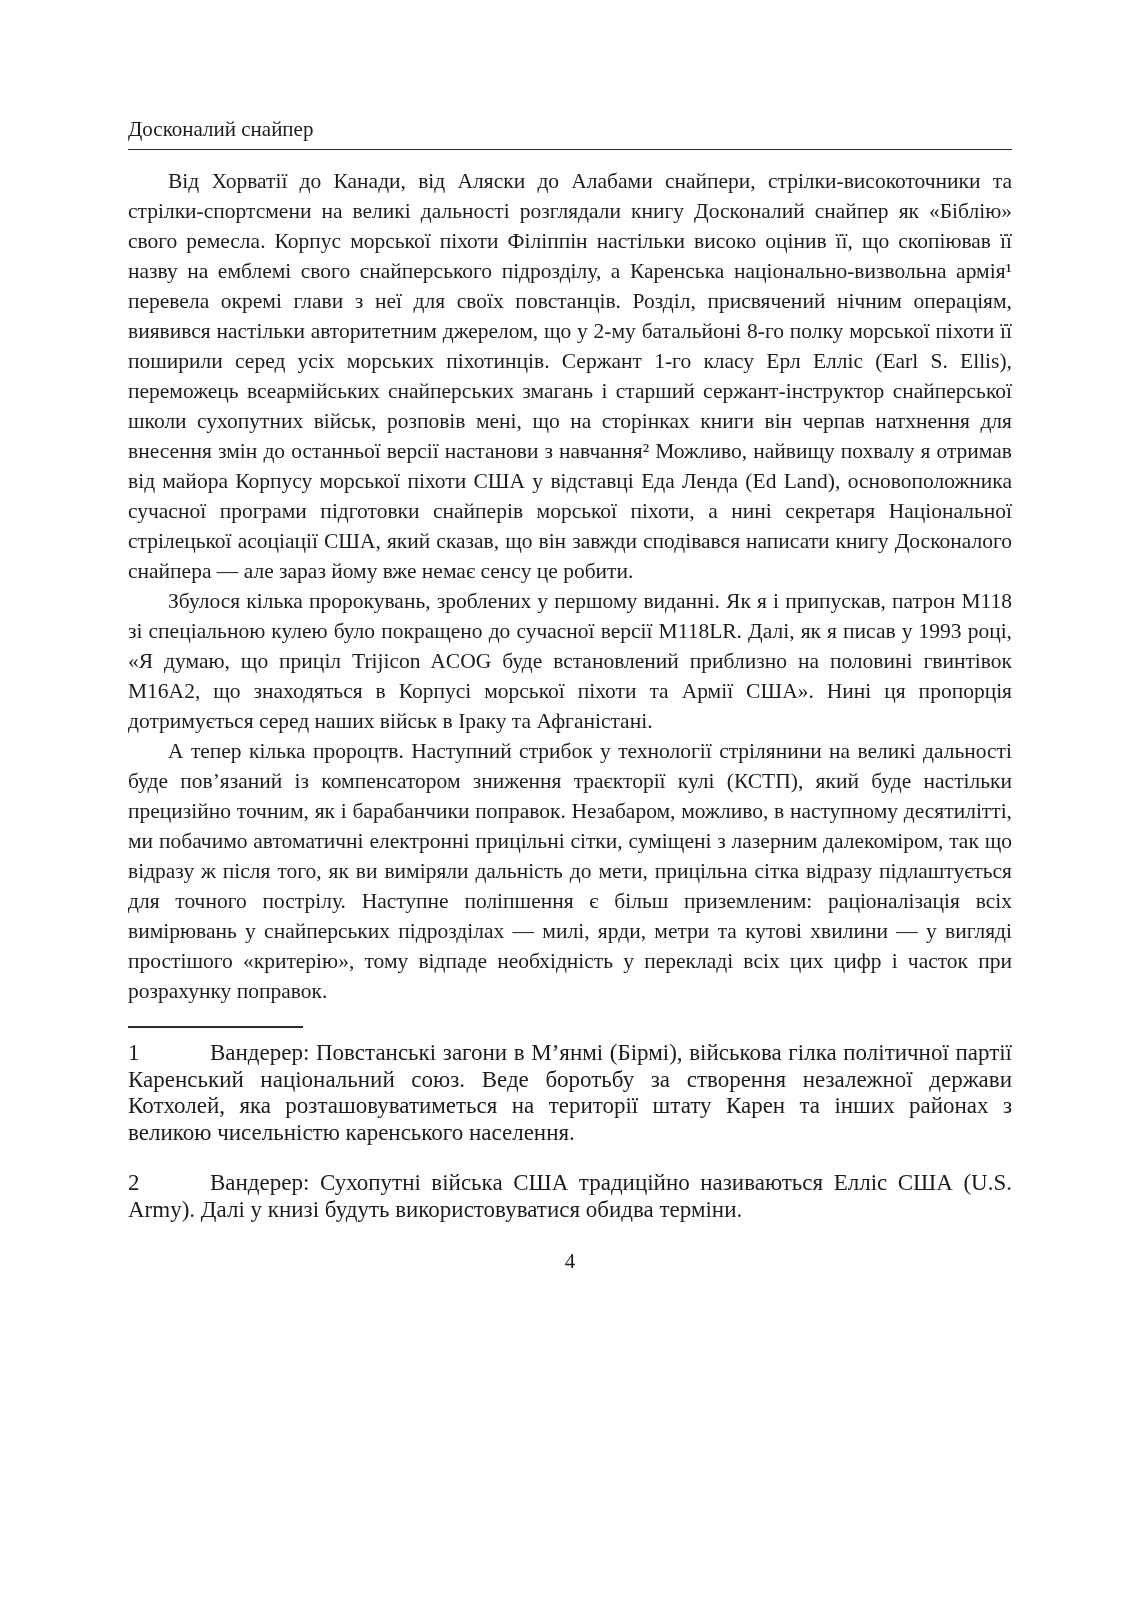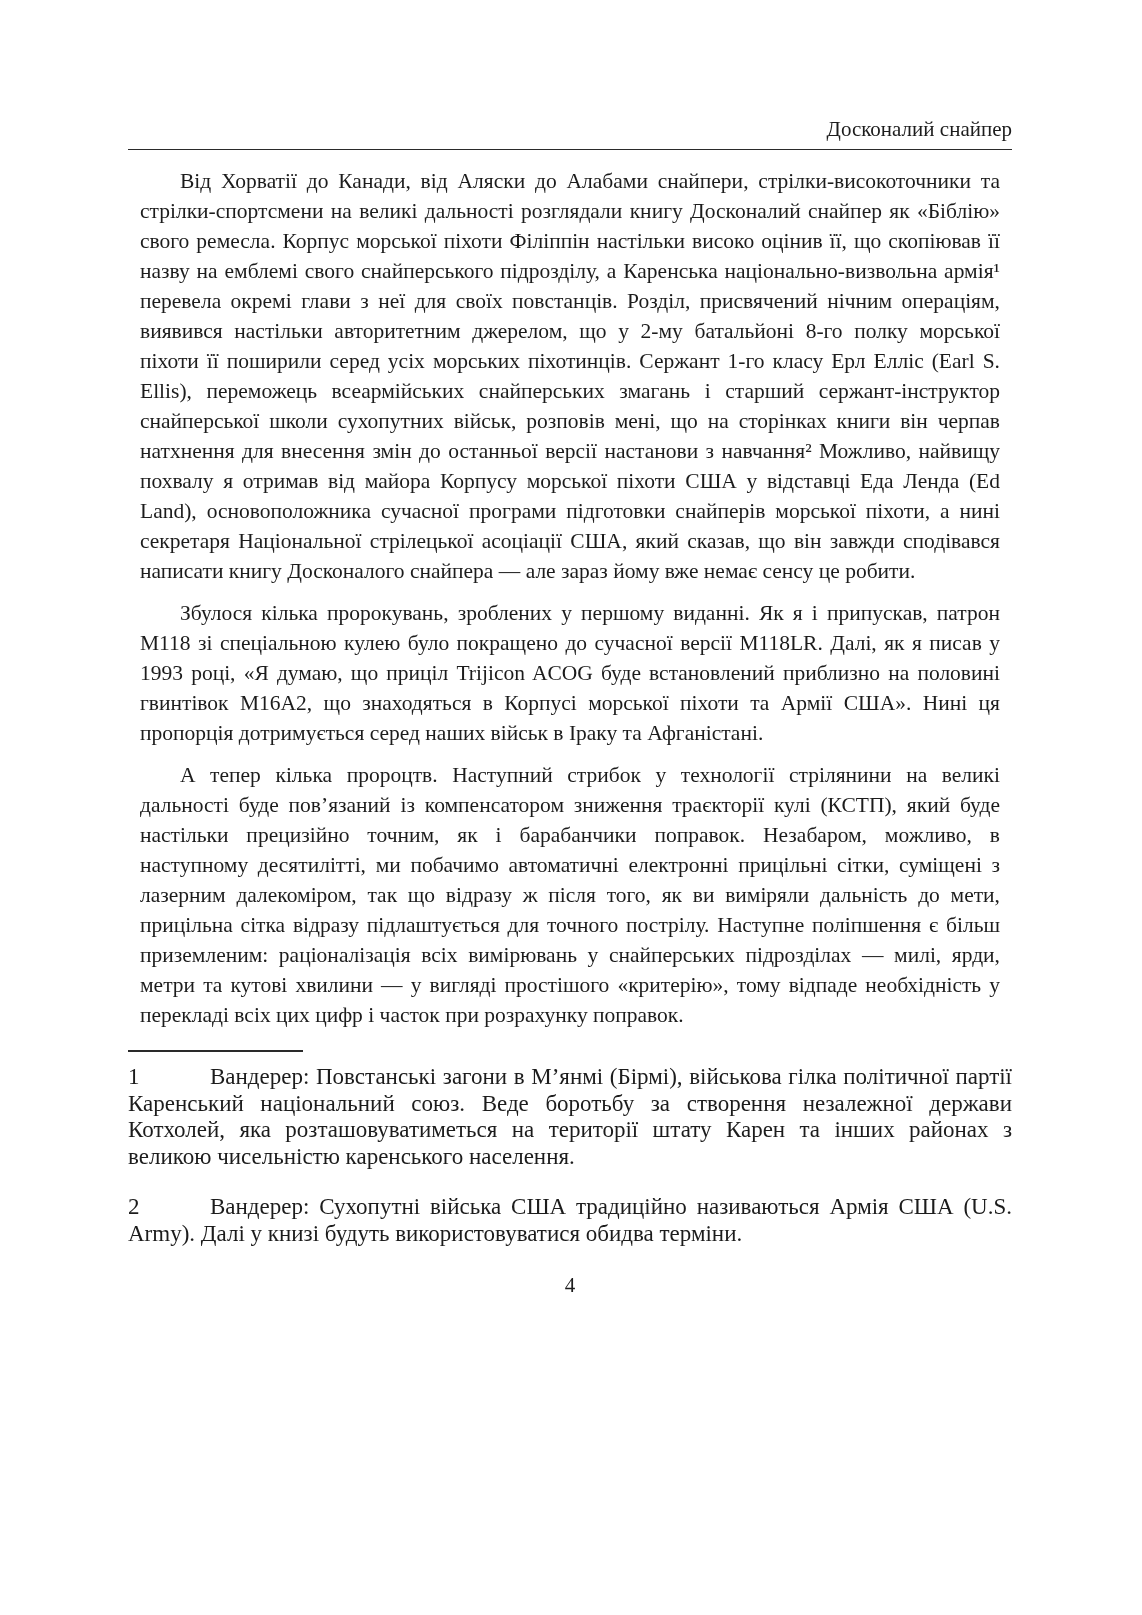--- a/index.html
+++ b/index.html
@@ -13,32 +13,32 @@
     height: 1615px;
     margin: 0 auto;
     background: #ffffff;
     box-sizing: border-box;
     padding: 116px 130px 0 128px;
     font-family: "Liberation Serif", "DejaVu Serif", serif;
     color: #1c1c1c;
     overflow: hidden;
   }
   .running-header {
-    text-align: right;
+    text-align: left;
     font-size: 21px;
     line-height: 26px;
     padding-bottom: 7px;
   }
   .header-rule {
     border: 0;
     border-top: 1px solid #2a2a2a;
     margin: 0 0 16px 0;
   }
   .body-text p.para {
-    margin: 12px;
+    margin: 0;
     font-size: 21.5px;
     line-height: 30px;
     text-align: justify;
     text-indent: 40px;
   }
   .footnote-sep {
     width: 175px;
     border: 0;
     border-top: 2px solid #2a2a2a;
     margin: 20px 0 12px 0;
@@ -78,19 +78,19 @@
     <p class="para">А тепер кілька пророцтв. Наступний стрибок у технології стрілянини на великі дальності буде пов’язаний із компенсатором зниження траєкторії кулі (КСТП), який буде настільки прецизійно точним, як і барабанчики поправок. Незабаром, можливо, в наступному десятилітті, ми побачимо автоматичні електронні прицільні сітки, суміщені з лазерним далекоміром, так що відразу ж після того, як ви виміряли дальність до мети, прицільна сітка відразу підлаштується для точного пострілу. Наступне поліпшення є більш приземленим: раціоналізація всіх вимірювань у снайперських підрозділах — милі, ярди, метри та кутові хвилини — у вигляді простішого «критерію», тому відпаде необхідність у перекладі всіх цих цифр і часток при розрахунку поправок.</p>
   </div>
 
   <hr class="footnote-sep">
 
   <div class="footnotes">
     <p class="footnote">
       <span class="fn-num">1</span><span class="fn-text">Вандерер: Повстанські загони в М’янмі (Бірмі), військова гілка політичної партії Каренський національний союз. Веде боротьбу за створення незалежної держави Котхолей, яка розташовуватиметься на території штату Карен та інших районах з великою чисельністю каренського населення.</span>
     </p>
     <p class="footnote">
-      <span class="fn-num">2</span><span class="fn-text">Вандерер: Сухопутні війська США традиційно називаються Армія США (U.S. Army). Далі у книзі будуть використовуватися обидва терміни.</span>
+      <span class="fn-num">2</span><span class="fn-text">Вандерер: Сухопутні війська США традиційно називаються Елліс США (U.S. Army). Далі у книзі будуть використовуватися обидва терміни.</span>
     </p>
   </div>
 
   <div class="page-number">4</div>
 
 </div>
 
 </body></html>

